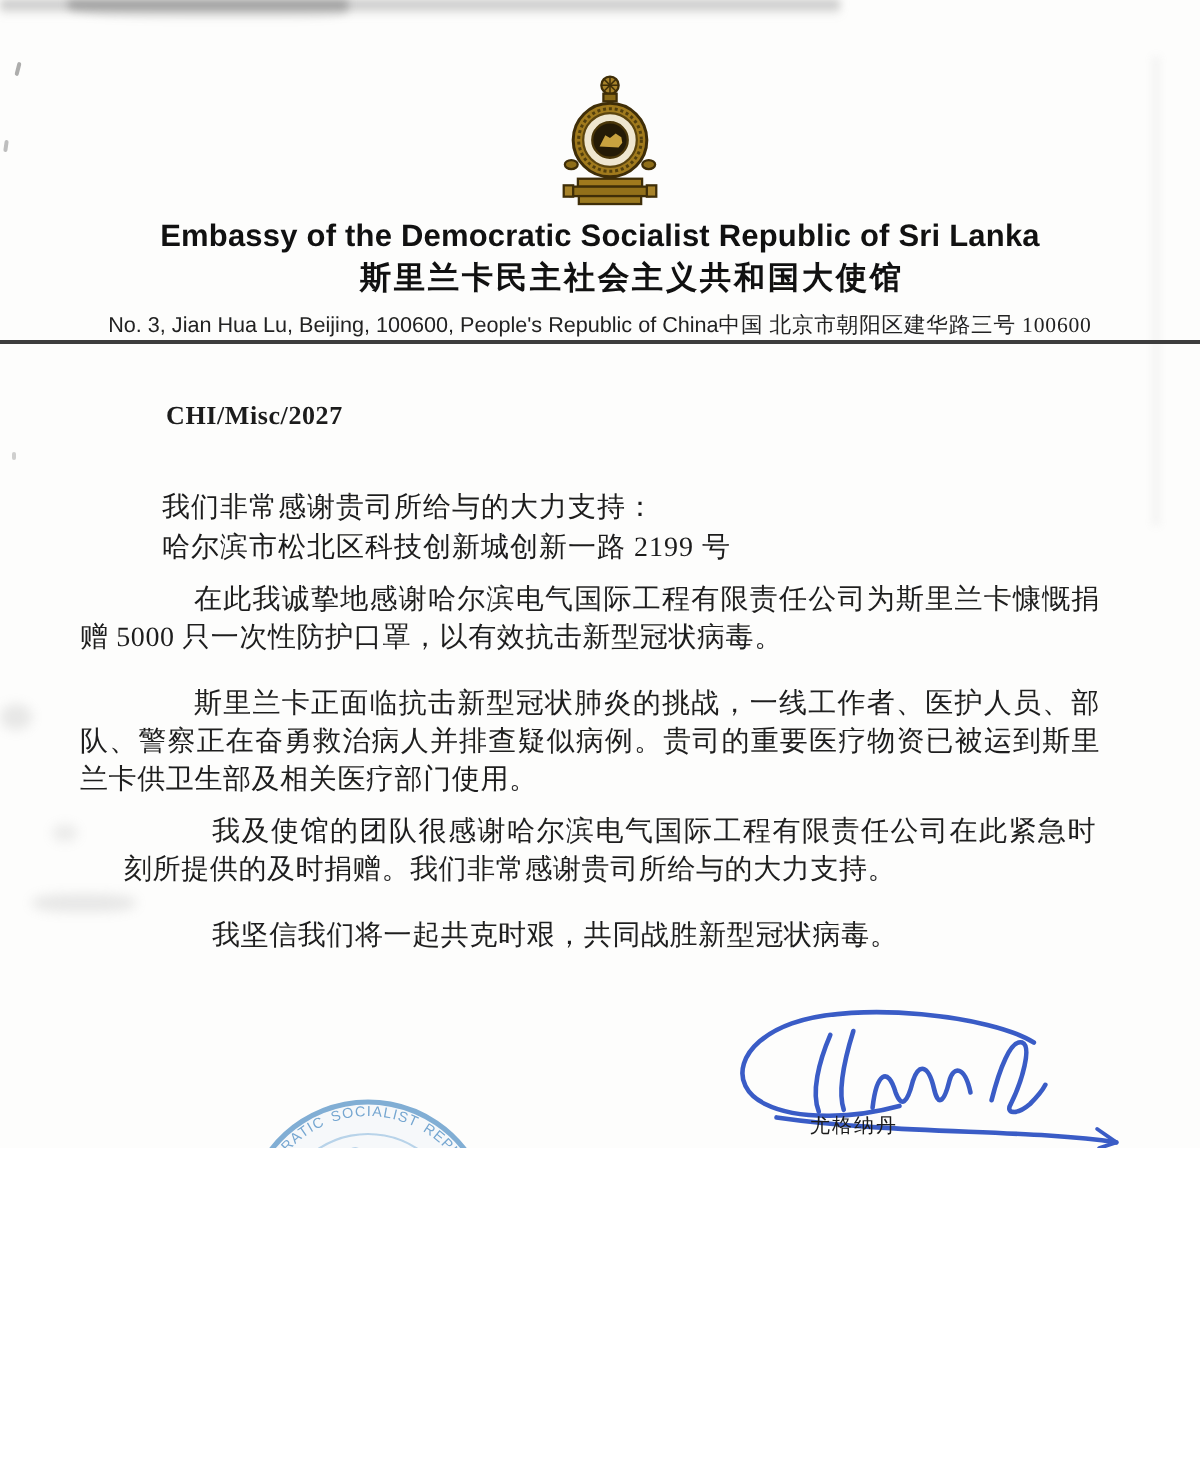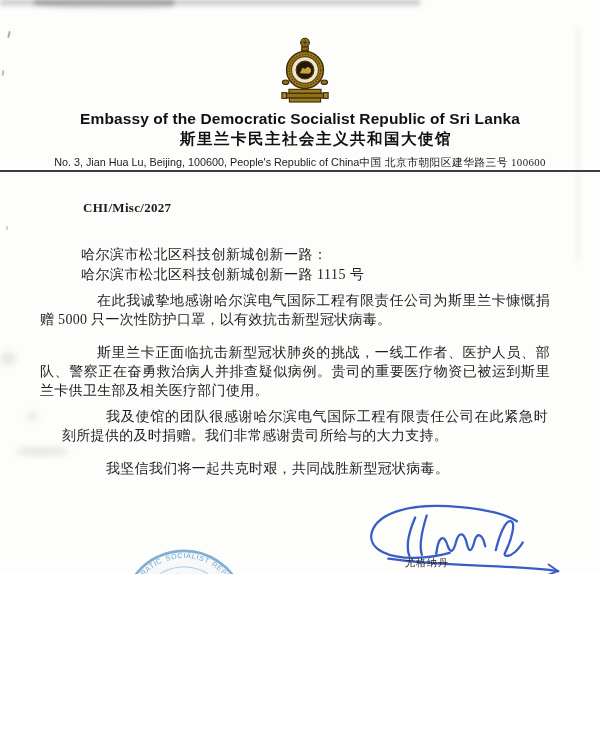--- a/index.html
+++ b/index.html
@@ -97,22 +97,22 @@
 
   <div class="title-en">Embassy of the Democratic Socialist Republic of Sri Lanka</div>
   <div class="title-zh">斯里兰卡民主社会主义共和国大使馆</div>
   <div class="addr">
     <span class="en">No. 3, Jian Hua Lu, Beijing, 100600, People's Republic of China</span><span class="zh">中国 北京市朝阳区建华路三号 100600</span>
   </div>
   <div class="rule"></div>
 
   <div class="ref">CHI/Misc/2027</div>
   <div class="recipient">
-    <div>哈尔滨市松北区科技创新城创新一路：</div>
-    <div>哈尔滨市松北区科技创新城创新一路 1115 号</div>
+    <div>我们非常感谢贵司所给与的大力支持：</div>
+    <div>哈尔滨市松北区科技创新城创新一路 2199 号</div>
   </div>
 
   <div class="para p1">在此我诚挚地感谢哈尔滨电气国际工程有限责任公司为斯里兰卡慷慨捐赠 5000 只一次性防护口罩，以有效抗击新型冠状病毒。</div>
   <div class="para p2">斯里兰卡正面临抗击新型冠状肺炎的挑战，一线工作者、医护人员、部队、警察正在奋勇救治病人并排查疑似病例。贵司的重要医疗物资已被运到斯里兰卡供卫生部及相关医疗部门使用。</div>
   <div class="para p3">我及使馆的团队很感谢哈尔滨电气国际工程有限责任公司在此紧急时刻所提供的及时捐赠。我们非常感谢贵司所给与的大力支持。</div>
   <div class="para p4">我坚信我们将一起共克时艰，共同战胜新型冠状病毒。</div>
 
   <svg class="sig" viewBox="0 0 220 75">
     <g fill="none" stroke="#2a4fc2" stroke-width="2.4" stroke-linecap="round" opacity=".92">
       <path d="M 162,18 C 140,4 70,-4 36,8 C 8,18 2,40 22,50 C 40,59 70,57 92,51"></path>

